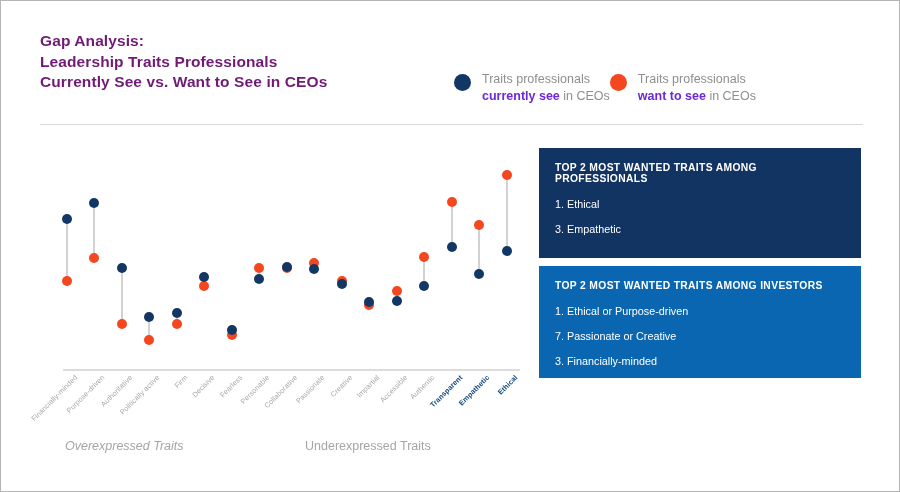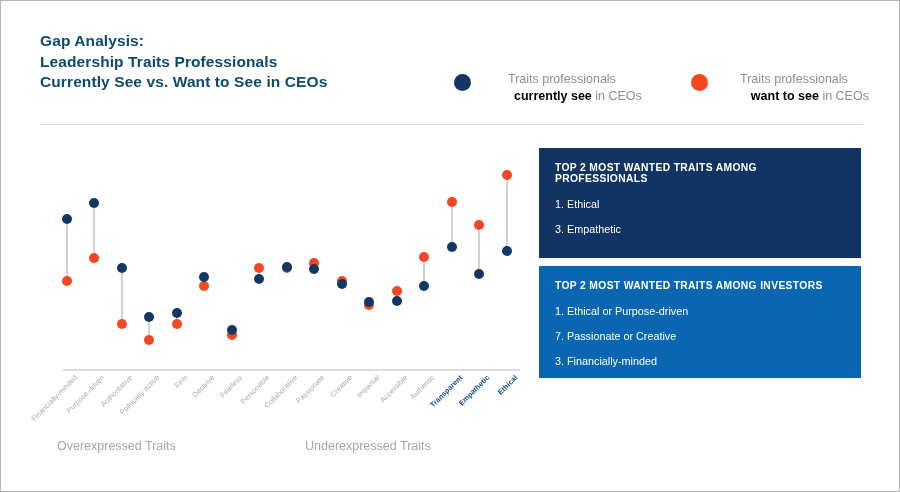--- a/index.html
+++ b/index.html
@@ -22,50 +22,48 @@
 
   
   .title {
     position: absolute;
     left: 39px;
     top: 30px;
     width: 400px;
     font-size: 15.5px;
     font-weight: bold;
     line-height: 20.5px;
-    color: #0c4a6e;
+    color: #701a75;
     letter-spacing: 0.1px;
   }
   .title .line { display: block; white-space: nowrap; }
 
   
   .legend {
     position: absolute;
     top: 70px;
     left: 453px;
     display: flex;
-    gap: 49px;
-    text-align: center;
   }
   .legend-item { display: flex; align-items: flex-start; gap: 11px; }
   .legend-dot {
     width: 17px; height: 17px;
     border-radius: 50%;
     margin-top: 3px;
     flex: 0 0 auto;
   }
   .legend-dot.navy { background: #133764; }
   .legend-dot.red  { background: #f4461f; }
   .legend-text {
     font-size: 12.5px;
     line-height: 16.5px;
     color: #8e8e8e;
     white-space: nowrap;
   }
-  .legend-text b { color: #000000; font-weight: bold; margin-left: 32px; }
+  .legend-text b { color: #6d28d9; font-weight: bold; }
 
   
   .header-rule {
     position: absolute;
     left: 39px;
     top: 123px;
     width: 823px;
     height: 1px;
     background: #d9d9d9;
   }
@@ -118,21 +116,21 @@
   }
   .xlabel.hl { color: #12497f; font-weight: bold; }
 
   
   .group-caption {
     position: absolute;
     font-size: 12.5px;
     color: #a5a5a5;
     white-space: nowrap;
   }
-  .cap-over  { left: 56px;  top: 438px; }
+  .cap-over  { left: 64px;  top: 438px; font-style: italic; }
   .cap-under { left: 304px; top: 438px; }
 
   
   .infobox {
     position: absolute;
     left: 538px;
     width: 322px;
     box-sizing: border-box;
     padding: 14px 16px 12px 16px;
     color: #ffffff;

